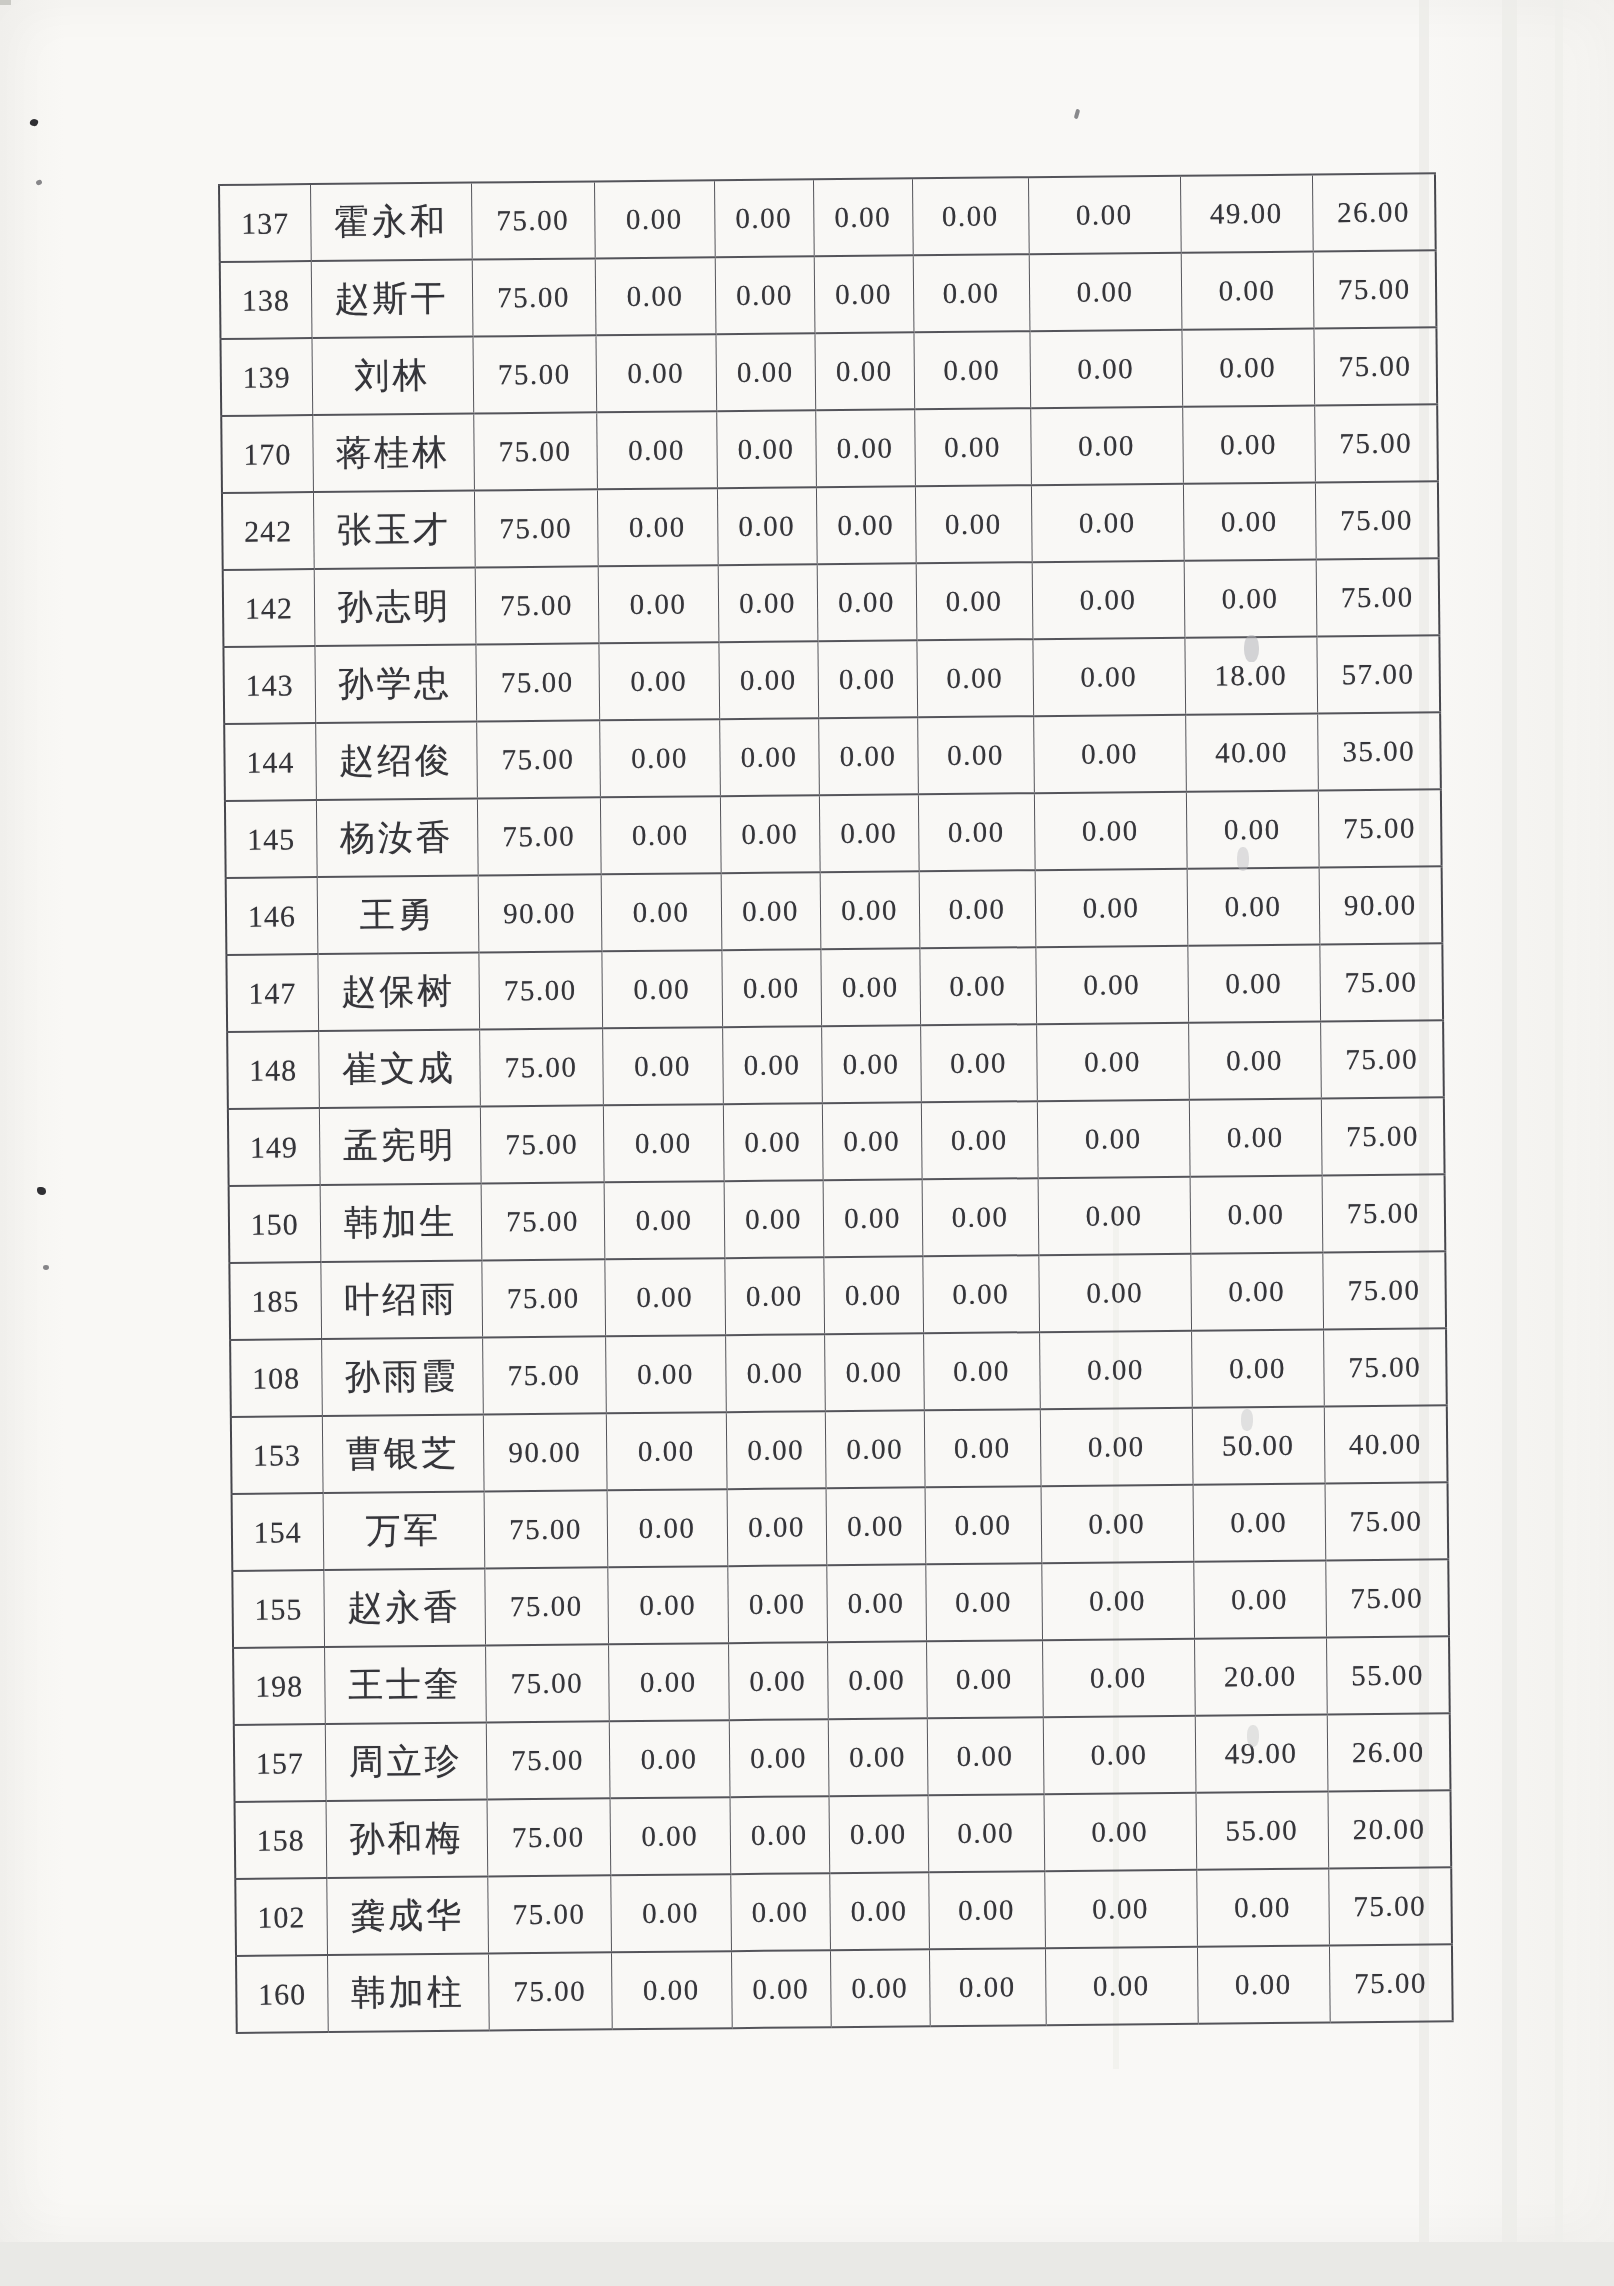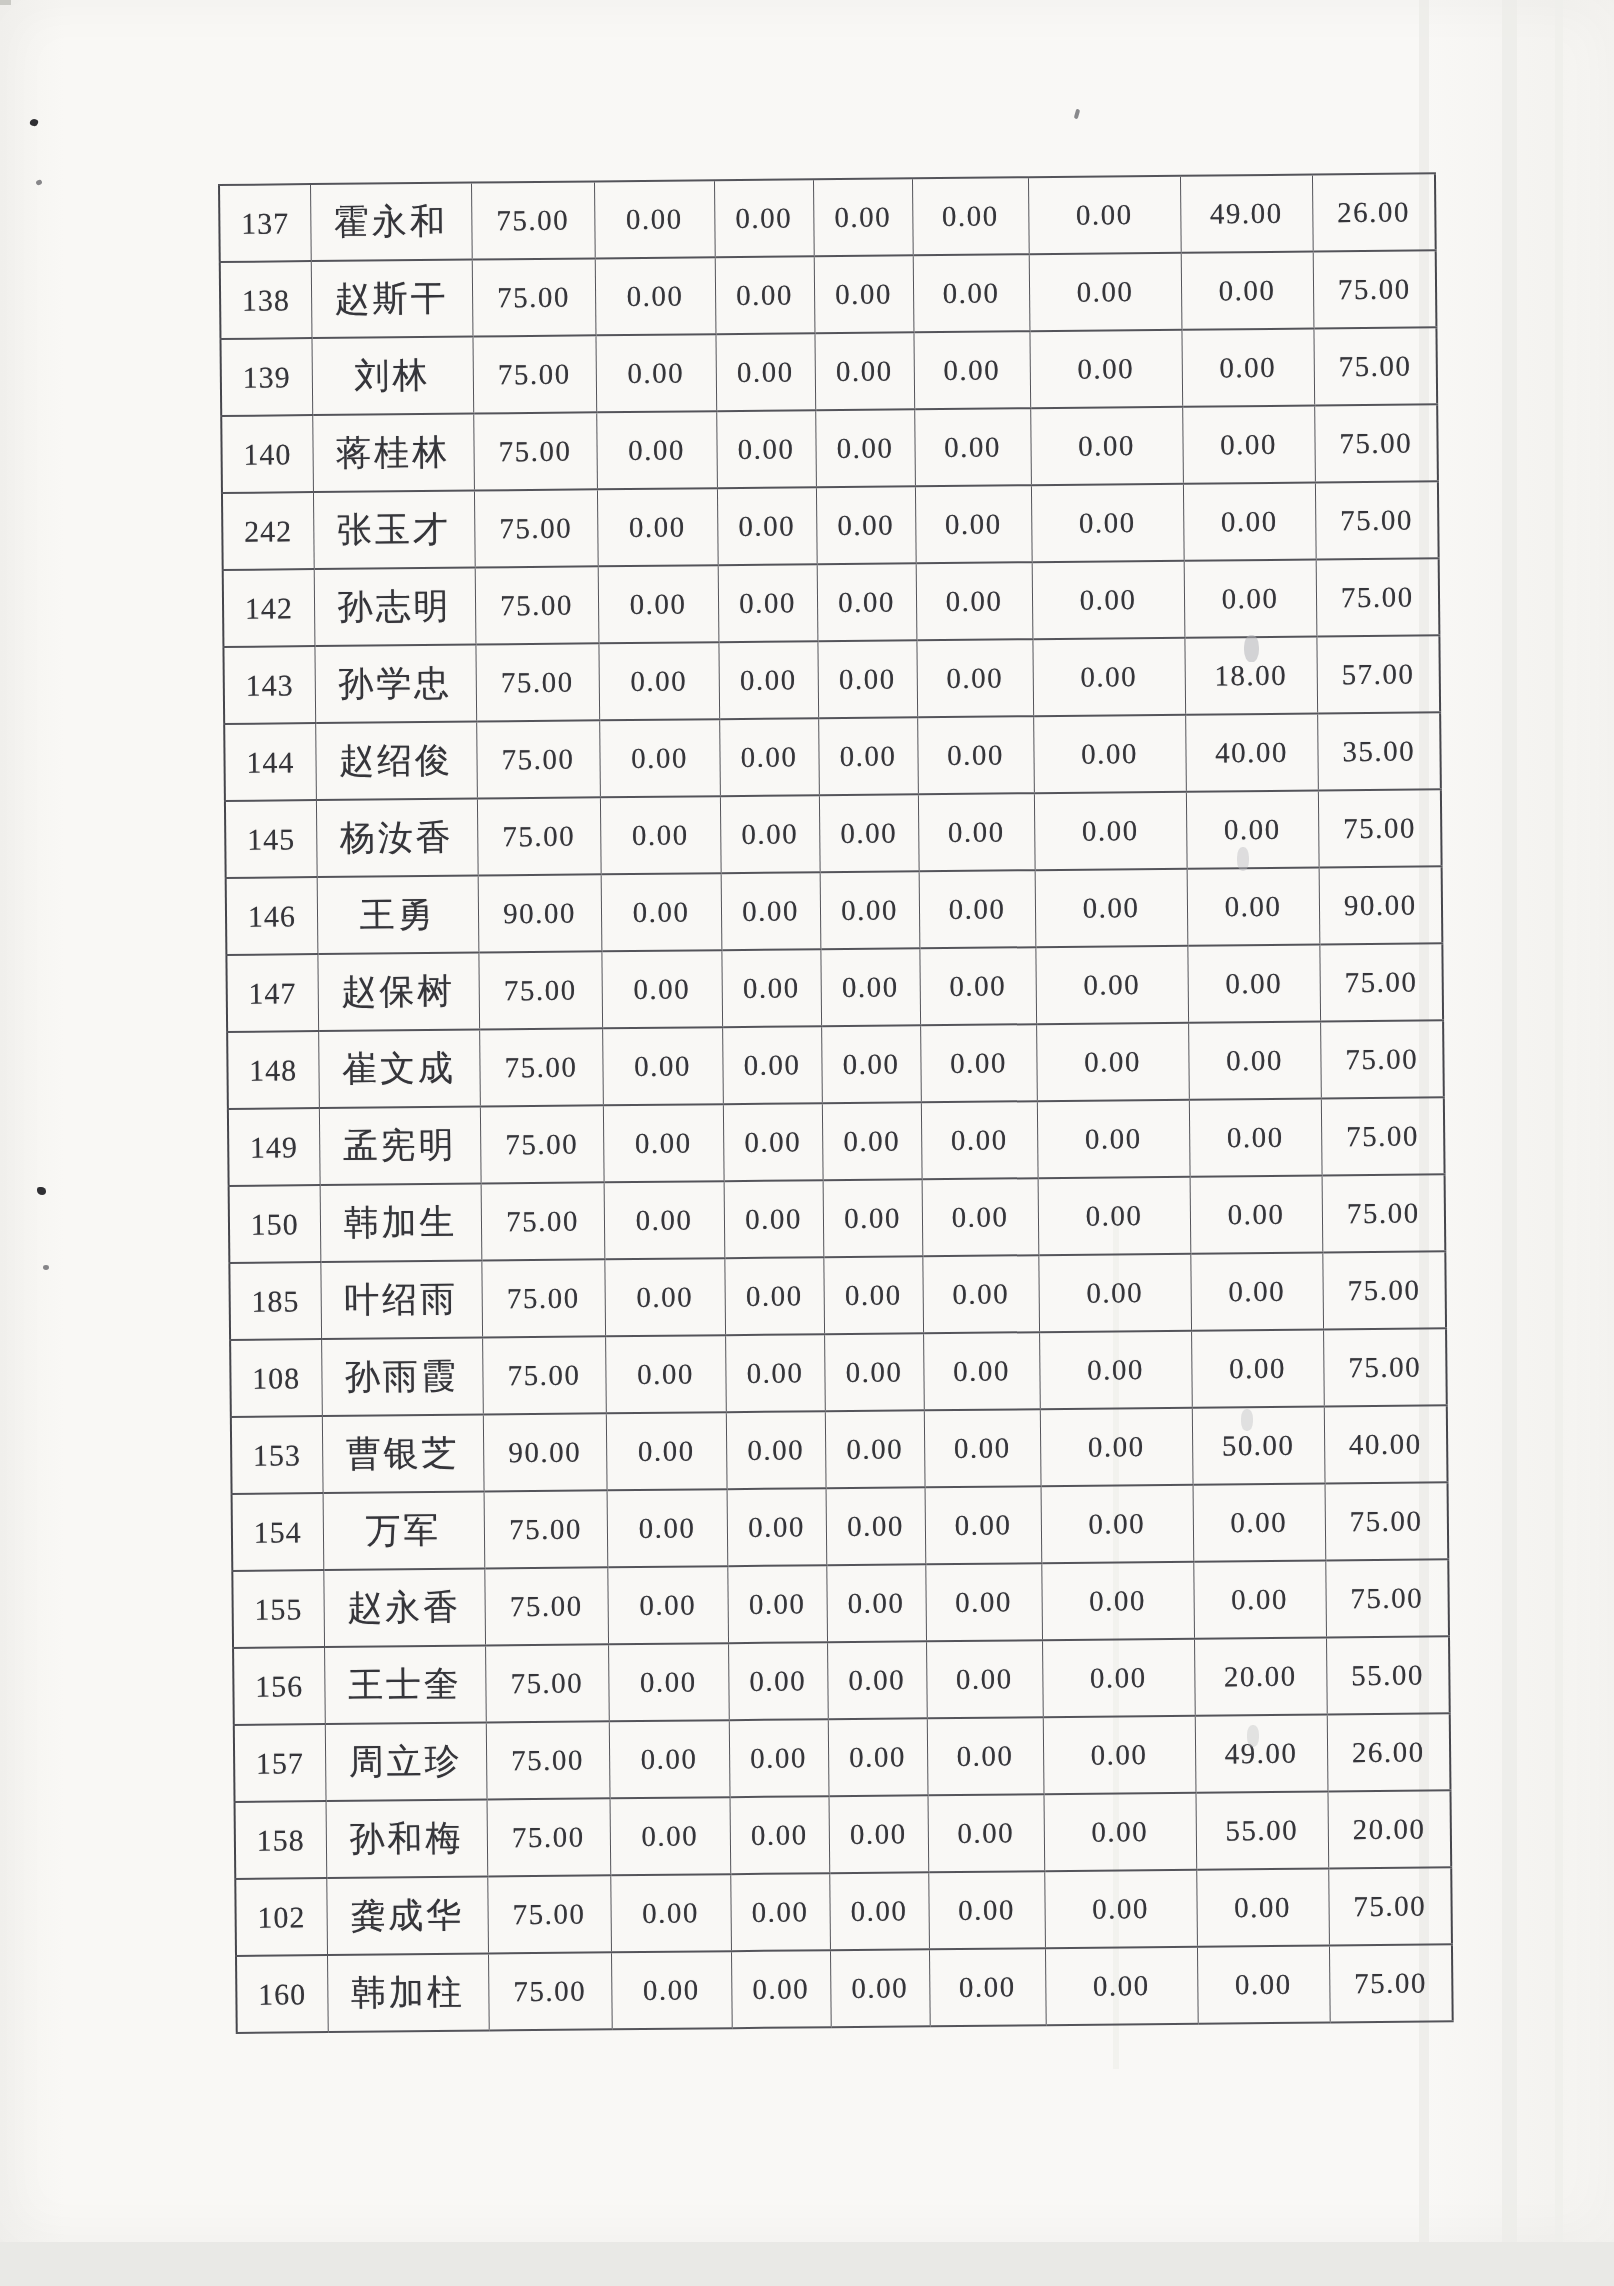--- a/index.html
+++ b/index.html
@@ -123,21 +123,21 @@
           <td class="num-cell">75.00</td>
           <td class="num-cell">0.00</td>
           <td class="num-cell">0.00</td>
           <td class="num-cell">0.00</td>
           <td class="num-cell">0.00</td>
           <td class="num-cell">0.00</td>
           <td class="num-cell">0.00</td>
           <td class="num-cell">75.00</td>
         </tr>
         <tr>
-          <td class="idx-cell">140</td>
+          <td class="idx-cell">170</td>
           <td class="name-cell">蒋桂林</td>
           <td class="num-cell">75.00</td>
           <td class="num-cell">0.00</td>
           <td class="num-cell">0.00</td>
           <td class="num-cell">0.00</td>
           <td class="num-cell">0.00</td>
           <td class="num-cell">0.00</td>
           <td class="num-cell">0.00</td>
           <td class="num-cell">75.00</td>
         </tr>
@@ -315,21 +315,21 @@
           <td class="num-cell">75.00</td>
           <td class="num-cell">0.00</td>
           <td class="num-cell">0.00</td>
           <td class="num-cell">0.00</td>
           <td class="num-cell">0.00</td>
           <td class="num-cell">0.00</td>
           <td class="num-cell">0.00</td>
           <td class="num-cell">75.00</td>
         </tr>
         <tr>
-          <td class="idx-cell">156</td>
+          <td class="idx-cell">198</td>
           <td class="name-cell">王士奎</td>
           <td class="num-cell">75.00</td>
           <td class="num-cell">0.00</td>
           <td class="num-cell">0.00</td>
           <td class="num-cell">0.00</td>
           <td class="num-cell">0.00</td>
           <td class="num-cell">0.00</td>
           <td class="num-cell">20.00</td>
           <td class="num-cell">55.00</td>
         </tr>

